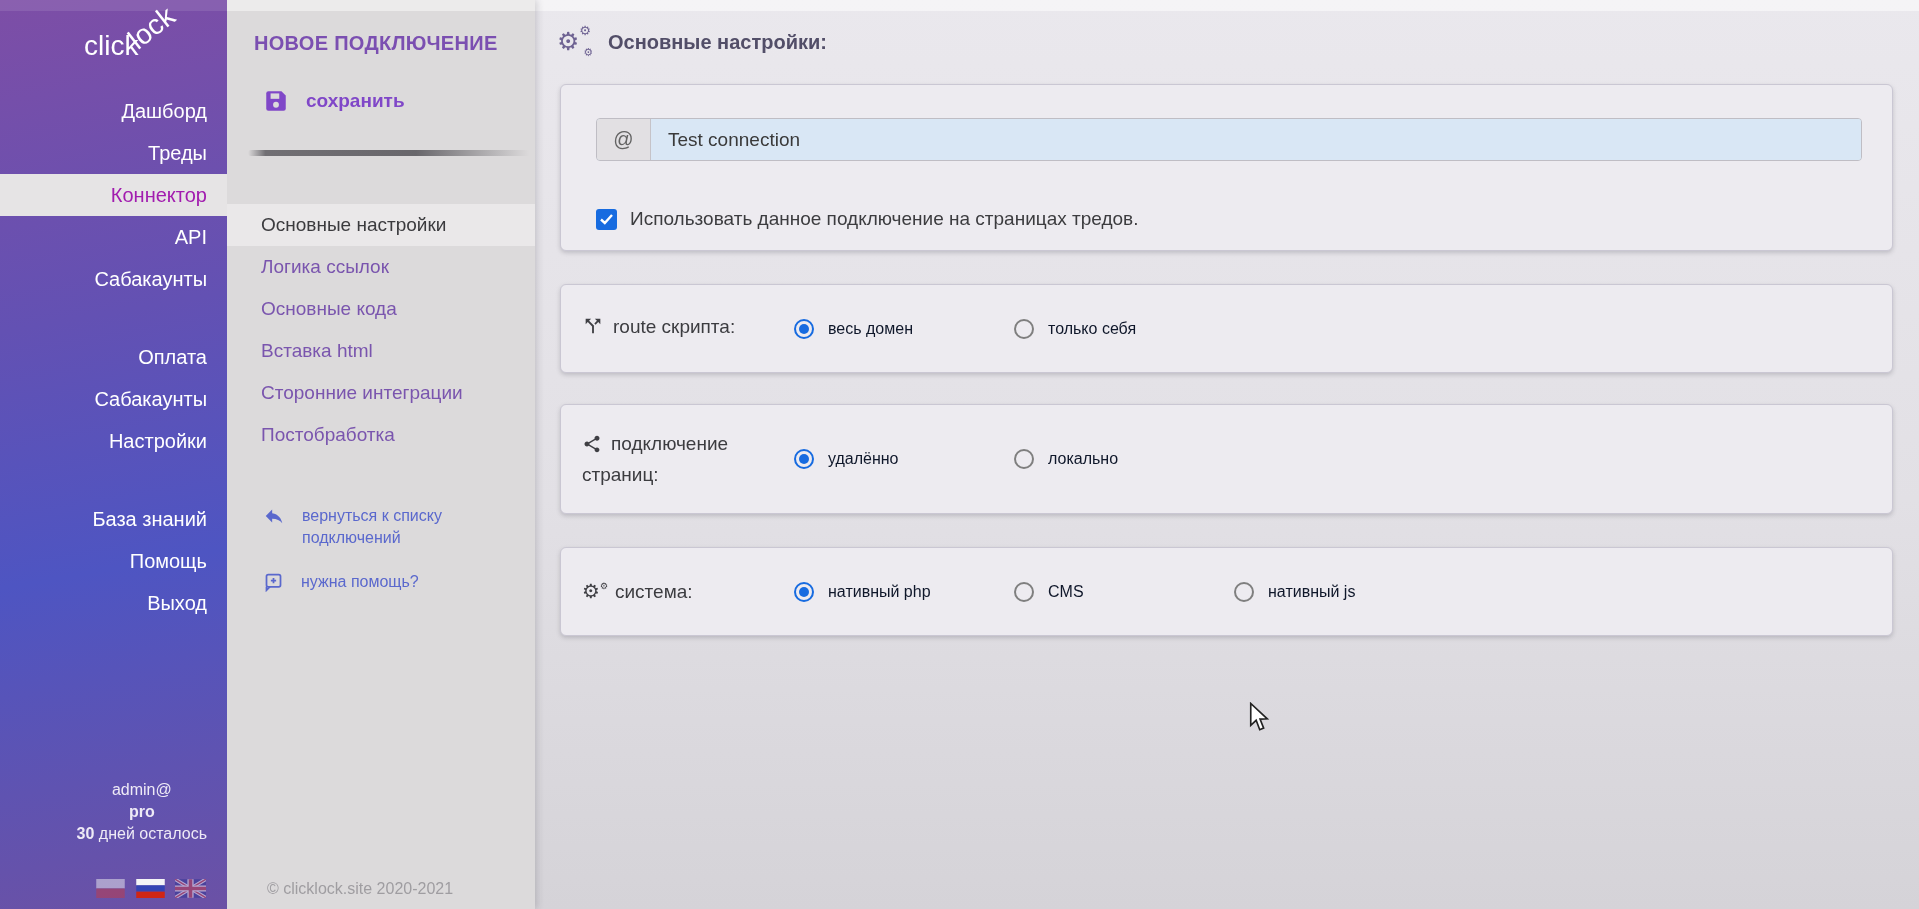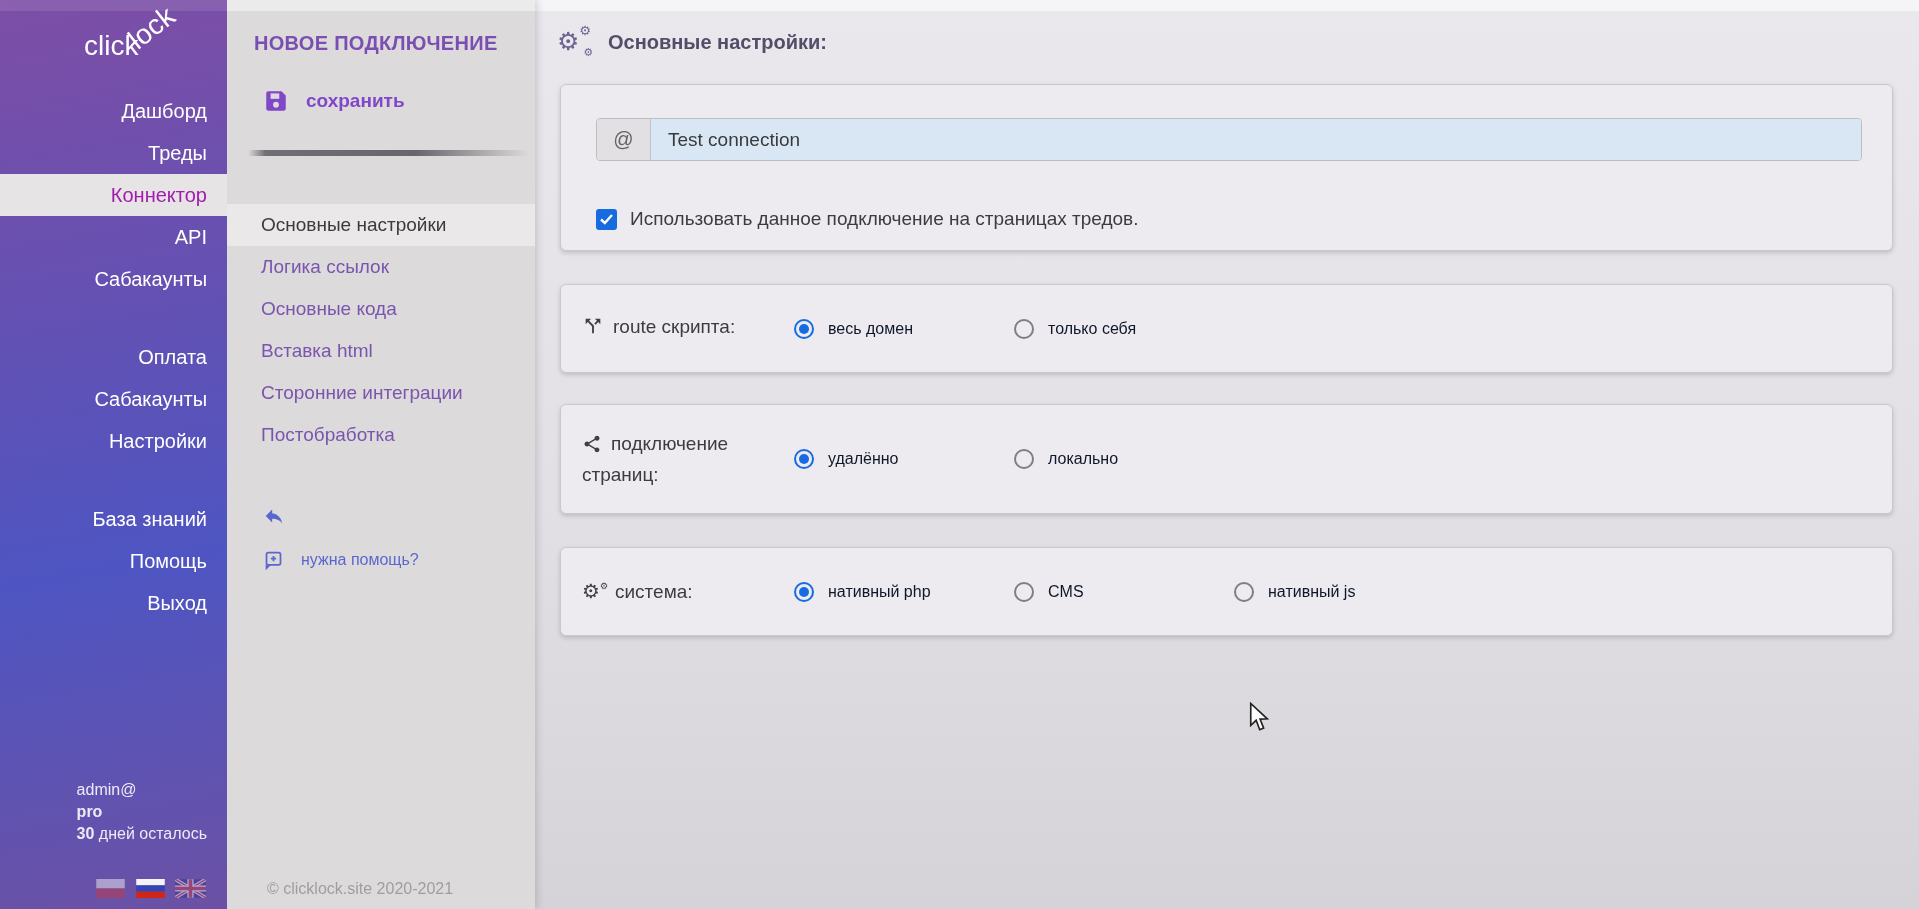--- a/index.html
+++ b/index.html
@@ -13,21 +13,21 @@
     z-index:3; }
   .sidebar::before { content:""; position:absolute; top:0; left:0; right:0; height:11px;
     background:rgba(255,255,255,0.10); }
   .logo { position:absolute; top:30px; left:84px; font-size:28px; color:#fff; white-space:nowrap; }
   .logo .lock { display:inline-block; transform:translate(4px,-6px) rotate(-38deg); transform-origin:0 100%; }
   .side-nav { position:absolute; top:90px; left:0; right:0; }
   .snav-item { height:42px; line-height:42px; text-align:right; padding-right:20px;
     font-size:20px; color:#fff; cursor:pointer; }
   .snav-item.gap { margin-top:36px; }
   .snav-item.active { background:#e6e4e5; color:#a21caf; }
-  .user-block { position:absolute; right:20px; bottom:64px; text-align:left;
+  .user-block { position:absolute; right:20px; bottom:64px; text-align:center;
     font-size:16px; line-height:22px; color:#eeeaf6; font-weight:500; }
   .user-plan { font-weight:bold; }
   .user-days b { font-weight:bold; }
   .flags { position:absolute; right:21px; bottom:11px; display:flex; gap:9px; align-items:center; }
   .flag { width:31px; height:19px; display:block; cursor:pointer; }
   .flag.dim { opacity:0.5; }
 
   
   .panel { position:relative; flex:0 0 308px; width:308px; background:#dcdadb; z-index:2;
     box-shadow:2px 0 7px rgba(40,40,50,0.18); }
@@ -218,20 +218,21 @@
         <div class="pnav-item">
           <span>Постобработка</span>
         </div>
       </nav>
 
     <div class="panel-links">
       <a class="plink">
         <svg width="22" height="22" viewBox="0 0 24 24">
           <path fill="#5a68cd" d="M10 9V5l-7 7 7 7v-4.1c5 0 8.5 1.6 11 5.1-1-5-4-10-11-11z"></path>
         </svg>
+        <span class="txt">вернуться к списку подключений</span>
       </a>
       <a class="plink">
         <svg width="21" height="21" viewBox="0 0 24 24" fill="none" stroke="#5a68cd" stroke-width="2">
           <rect x="4" y="4" width="16" height="14" rx="2"></rect>
           <path d="M4 18 L4 22 L8 18"></path>
           <path d="M12 8v6 M9 11h6"></path>
         </svg>
         <span class="txt">нужна помощь?</span>
       </a>
     </div>

